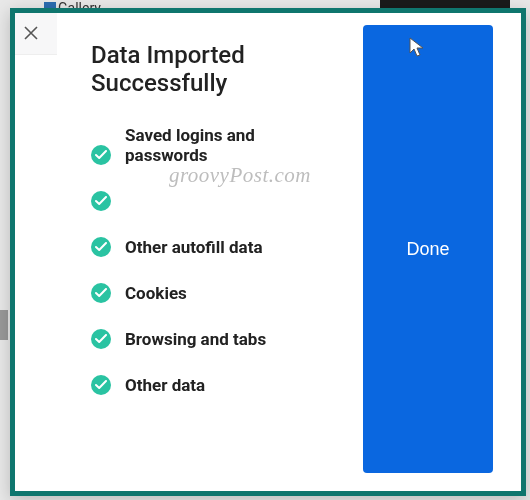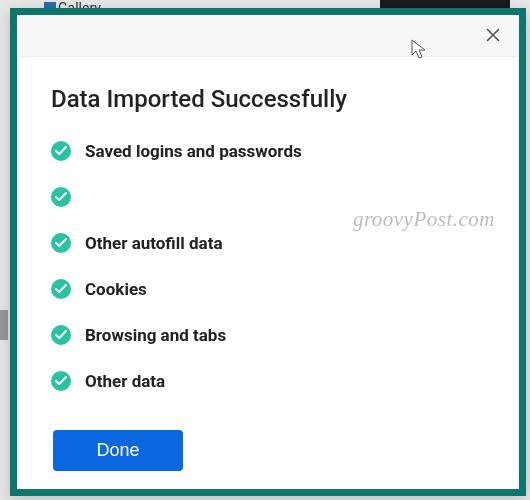--- a/index.html
+++ b/index.html
@@ -47,24 +47,23 @@
       height: 30px;
       background: #999;
     }
     .dialog {
       position: absolute;
       top: 8px;
       left: 10px;
       right: 4px;
       bottom: 4px;
       background: #ffffff;
-      border: 7px solid #0f766e;
+      border: 5px solid #0f766e;
       box-shadow: 0 4px 16px rgba(0,0,0,0.2);
       display: flex;
-      flex-direction: column;
     }
     .dialog-header {
       height: 42px;
       background: #f7f7f8;
       border-bottom: 1px solid #eee;
       display: flex;
       justify-content: flex-end;
       align-items: center;
       padding-right: 10px;
       position: relative;
@@ -136,21 +135,20 @@
       font-family: Georgia, 'Times New Roman', serif;
       font-style: italic;
       font-size: 21px;
       color: #bdbdbd;
       letter-spacing: 0.5px;
     }
     .dialog-footer {
       padding: 12px 28px 18px;
       display: flex;
       justify-content: flex-start;
-      margin-left: 8px;
     }
     .done-btn {
       background: #0a67e0;
       color: #fff;
       border: none;
       font-size: 18px;
       font-weight: 500;
       padding: 10px 36px;
       border-radius: 4px;
       cursor: pointer;

